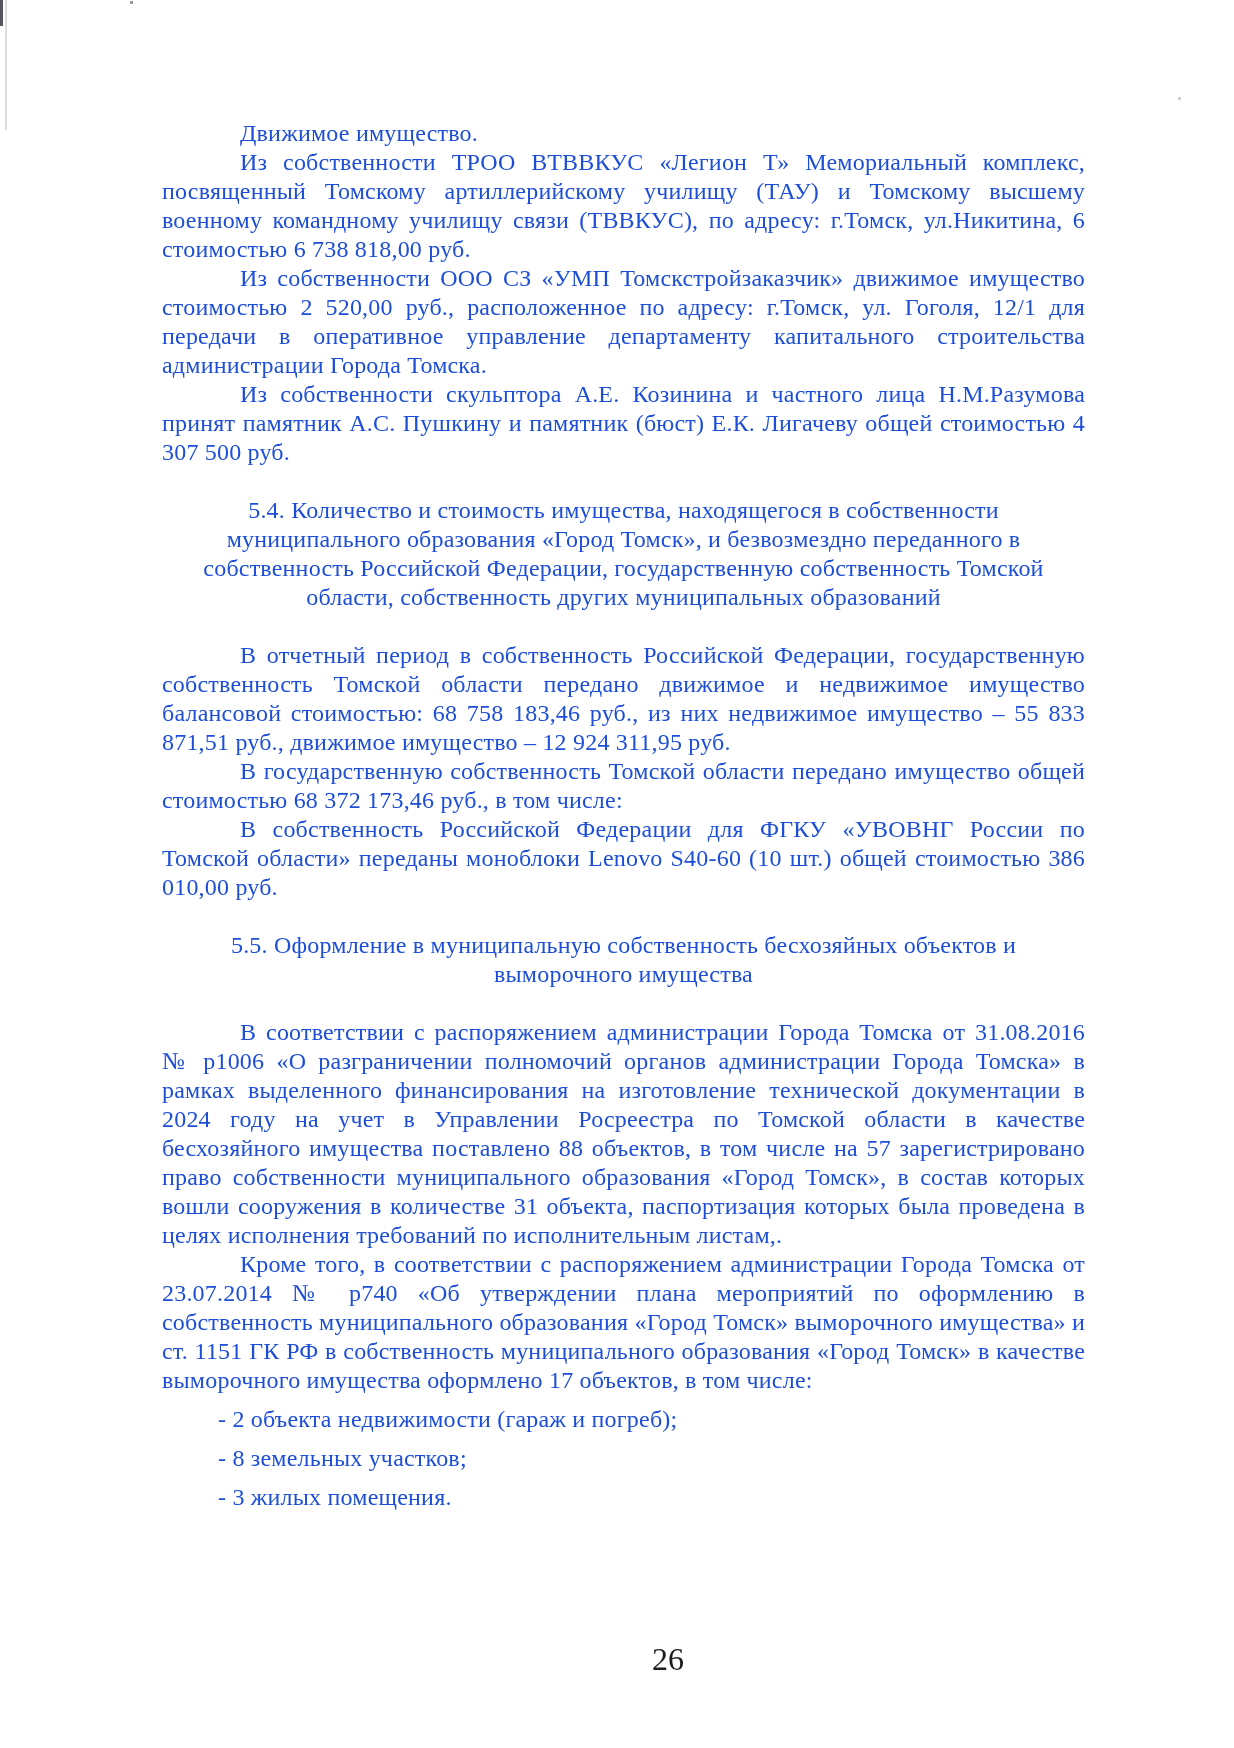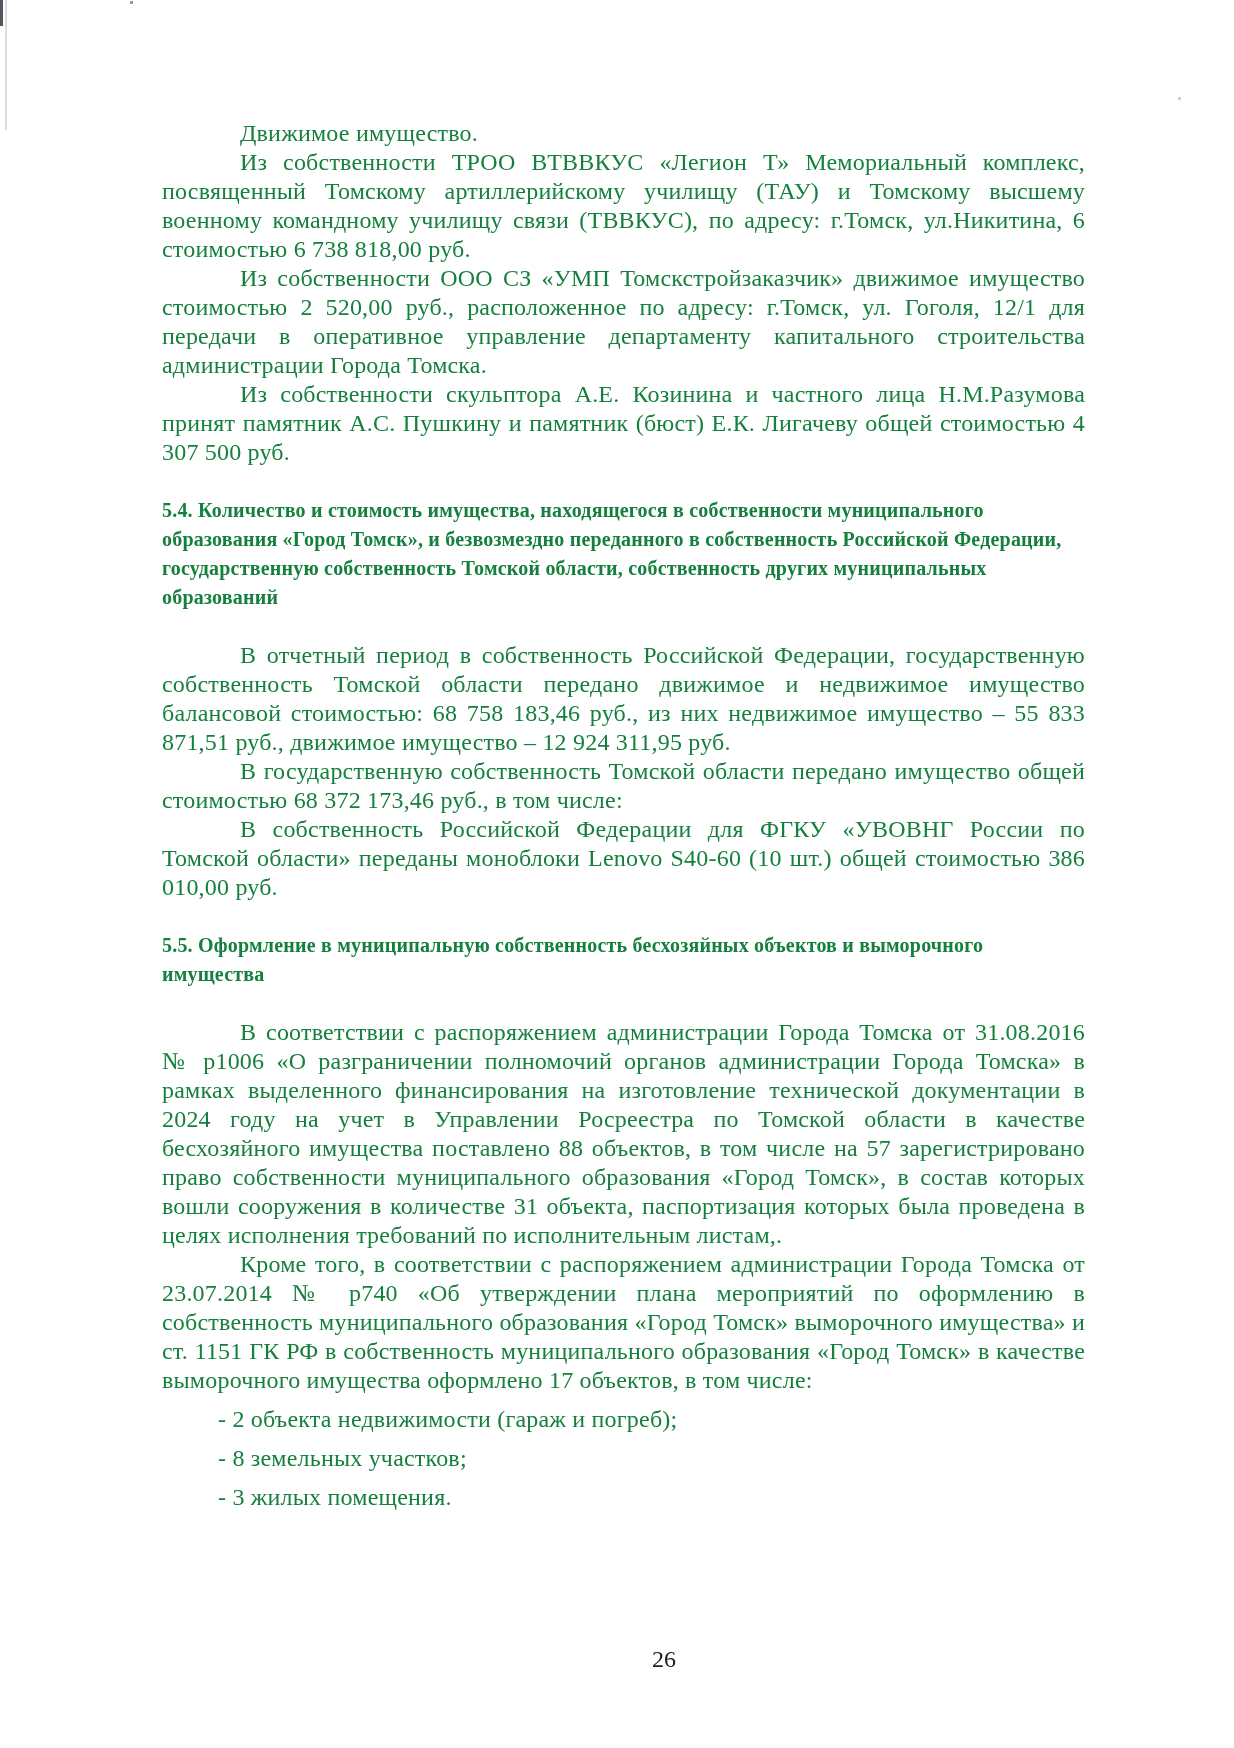--- a/index.html
+++ b/index.html
@@ -15,47 +15,47 @@
     overflow: hidden;
     font-family: "Liberation Serif", "DejaVu Serif", serif;
   }
   .doc {
     position: absolute;
     left: 162px;
     top: 119px;
     width: 923px;
     font-size: 24px;
     line-height: 29px;
-    color: #15803d;
+    color: #1d4ed8;
     text-align: justify;
     letter-spacing: 0.2px;
   }
   .para {
     margin: 0;
     text-indent: 78px;
     text-align: justify;
   }
   .list-item {
     margin: 10px;
     text-indent: 46px;
     text-align: left;
   }
   .heading {
     margin: 29px 0;
-    text-align: left;
+    text-align: center;
     text-indent: 0;
-    font-weight: bold;
-    font-size: 20px;
+    font-weight: normal;
+    font-size: 24px;
     line-height: 29px;
   }
   .page-number {
     position: absolute;
     left: 652px;
     top: 1645px;
-    font-size: 24px;
+    font-size: 32px;
     line-height: 29px;
     color: #1d1d1d;
   }
   
   .artifact-corner-tick {
     position: absolute;
     left: 0;
     top: 0;
     width: 3px;
     height: 26px;

